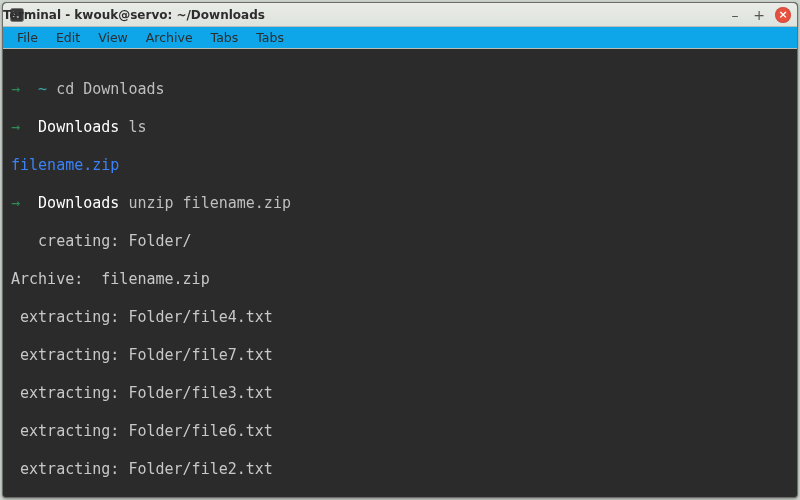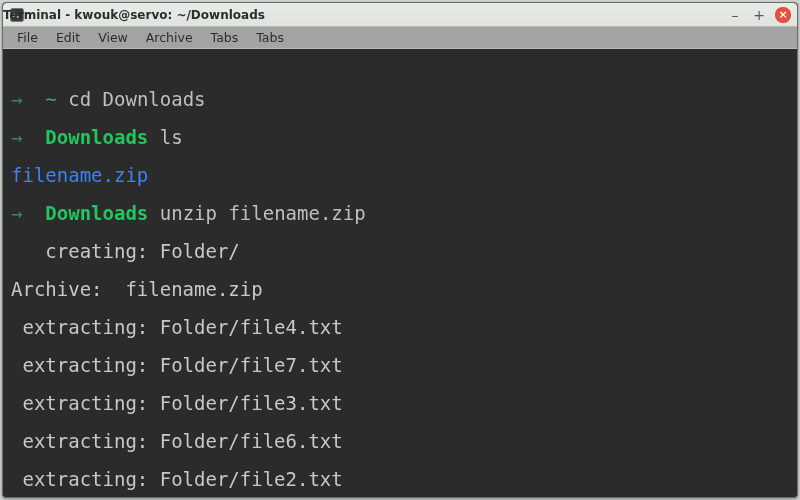--- a/index.html
+++ b/index.html
@@ -62,52 +62,52 @@
     background: #e9513e;
     color: #fff;
     font-size: 11px;
     font-weight: bold;
     box-shadow: inset 0 0 2px rgba(0,0,0,.3);
   }
 
   
   .menubar {
     height: 22px;
-    background: #a3a3a3;
+    background: #0ea5e9;
     border-bottom: 1px solid #b7bcb5;
     display: flex;
     align-items: center;
     gap: 2px;
     padding: 0 6px;
     font-size: 12.5px;
     color: #2d2d2d;
   }
   .menuitem {
     padding: 2px 8px;
     border-radius: 3px;
     cursor: pointer;
   }
 
   
   .termwrap {
     flex: 1;
     background: #2b2b2b;
-    padding: 22px 8px 8px 8px;
+    padding: 12px 8px 8px 8px;
     font-family: "DejaVu Sans Mono", "Liberation Mono", Menlo, Consolas, monospace;
-    font-size: 19px;
+    font-size: 15px;
     line-height: 19px;
     color: #dcdcdc;
     white-space: pre;
     overflow: hidden;
     border-radius: 0 0 4px 4px;
   }
   .line { display: block; }
   .arrow { color: #2e8b57; }      
   .tilde { color: #3aa6a6; }      
-  .dir   { color: #22c55e; font-weight: bold; }  
+  .dir   { color: #ffffff; font-weight: normal; }  
   .cmd   { color: #bfbfbf; }      
   .outfile { color: #3b82f6; }    
   .out   { color: #c8c8c8; }
 </style>
 </head>
 <body>
 
 <div class="window">
 
   <div class="titlebar">

